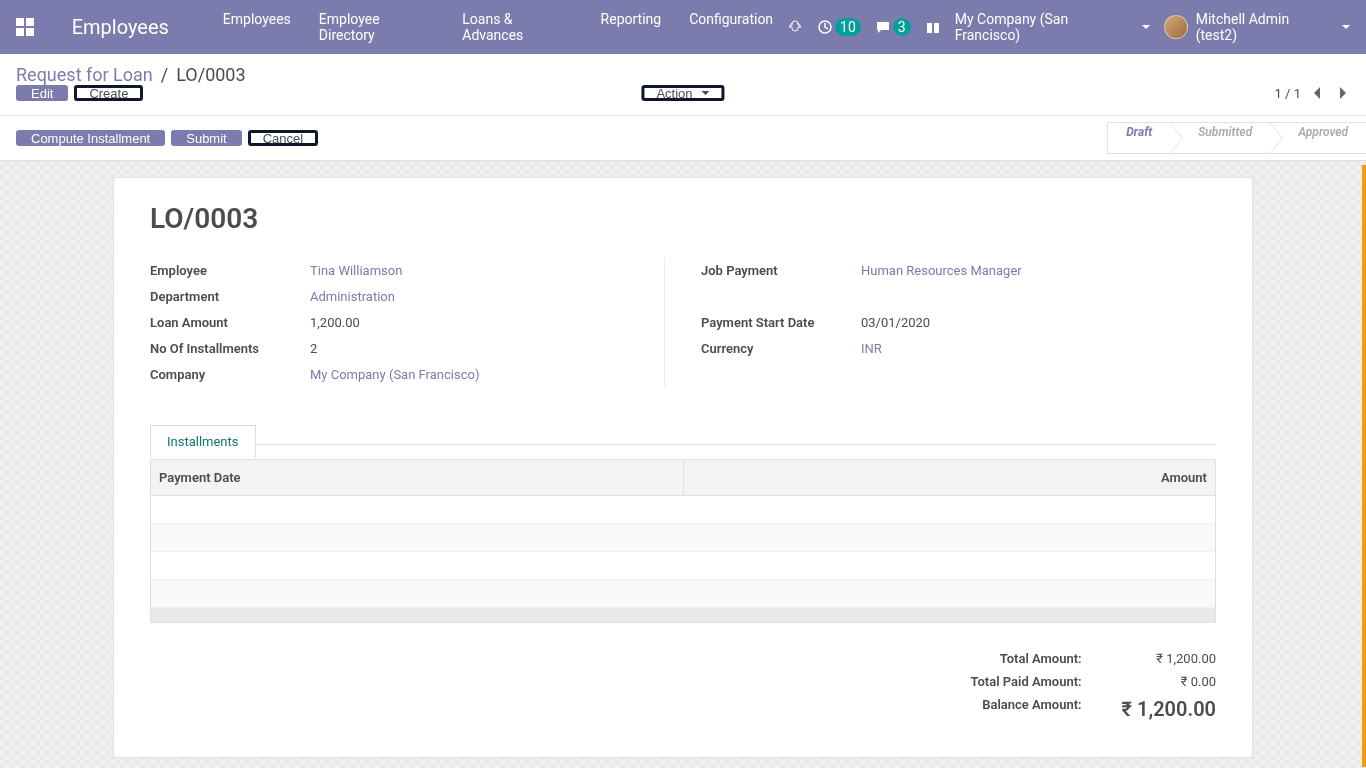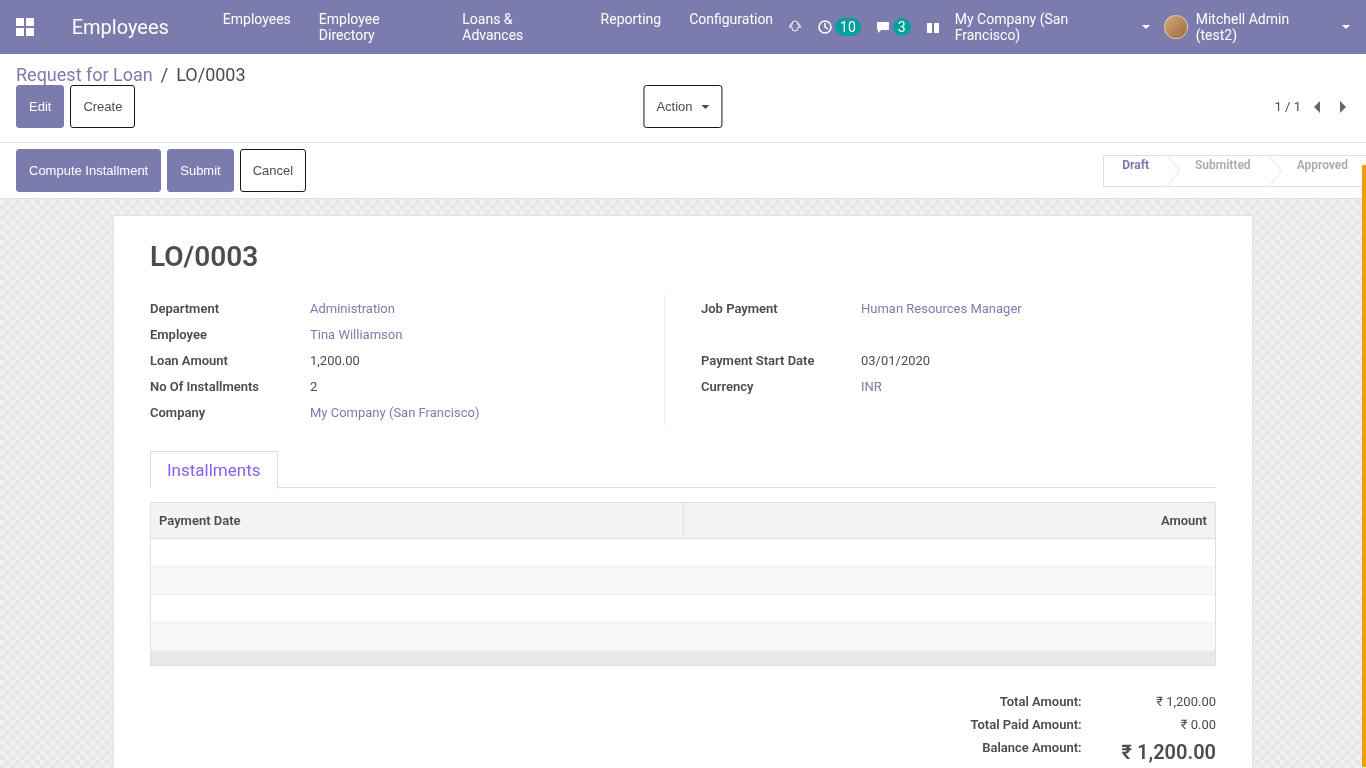--- a/index.html
+++ b/index.html
@@ -106,23 +106,23 @@
       display: flex; align-items: center; gap: 8px;
       font-size: 18px;
       color: #7c7bad;
     }
     .breadcrumb .sep, .breadcrumb .current { color: #4c4c4c; }
 
     .cp-row {
       display: flex; align-items: center;
     }
     .btn {
-      height: 43px;
+      height: 16px;
       padding: 0 12px;
-      border: 1px solid #0f172a;
+      border: 3px solid #0f172a;
       background: #fff;
       border-radius: 3px;
       cursor: pointer;
       font-size: 13px;
       display: inline-flex;
       align-items: center;
       gap: 5px;
     }
     .btn-primary { background: #7c7bad; color: #fff; border-color: #7c7bad; }
     .btn-default { color: #4c4c4c; }
@@ -158,20 +158,21 @@
       position: relative;
       padding: 0 18px 12px 28px;
       display: flex;
       align-items: center;
       font-size: 12px;
       font-weight: 600;
       color: #aaa;
       background: #fff;
       border-top: 1px solid #e0e0e0;
       border-bottom: 1px solid #e0e0e0;
+      font-style: italic;
     }
     .stage:first-child { border-left: 1px solid #e0e0e0; padding-left: 18px; }
     .stage::after {
       content: '';
       position: absolute;
       right: -12px;
       top: 0;
       width: 0; height: 0;
       border-top: 15px solid transparent;
       border-bottom: 15px solid transparent;
@@ -245,25 +246,25 @@
     .field-value.link { color: #7c7bad; cursor: pointer; }
 
     
     .tabs { margin-top: 24px; }
     .tab-header { display: flex; border-bottom: 1px solid #ddd; }
     .tab {
       padding: 8px 16px;
       border: 1px solid #ddd;
       border-bottom: none;
       background: #fff;
-      font-size: 17px;
-      color: #8b5cf6;
+      font-size: 13px;
+      color: #0f766e;
       cursor: pointer;
       position: relative;
-      top: 2px;
+      top: 14px;
     }
     .tab.active { background: #fff; border-bottom: 1px solid #fff; }
 
     
     .table-wrap { margin-top: 14px; border: 1px solid #e0e0e0; }
     .tbl { width: 100%; border-collapse: collapse; }
     .tbl thead th {
       background: #f3f3f3;
       padding: 10px 8px;
       font-weight: 600;
@@ -403,26 +404,26 @@
 
 <div class="orange-bar"></div>
 
 <div class="form-sheet-wrap">
   <div class="form-sheet">
     <h1 class="sheet-title">LO/0003</h1>
 
     <div class="fields-grid">
       <div class="field-col">
         <div class="field-row">
+          <div class="field-label">Employee</div>
+          <div class="field-value link">Tina Williamson</div>
+        </div>
+        <div class="field-row">
           <div class="field-label">Department</div>
           <div class="field-value link">Administration</div>
-        </div>
-        <div class="field-row">
-          <div class="field-label">Employee</div>
-          <div class="field-value link">Tina Williamson</div>
         </div>
         <div class="field-row">
           <div class="field-label">Loan Amount</div>
           <div class="field-value">1,200.00</div>
         </div>
         <div class="field-row">
           <div class="field-label">No Of Installments</div>
           <div class="field-value">2</div>
         </div>
         <div class="field-row">

